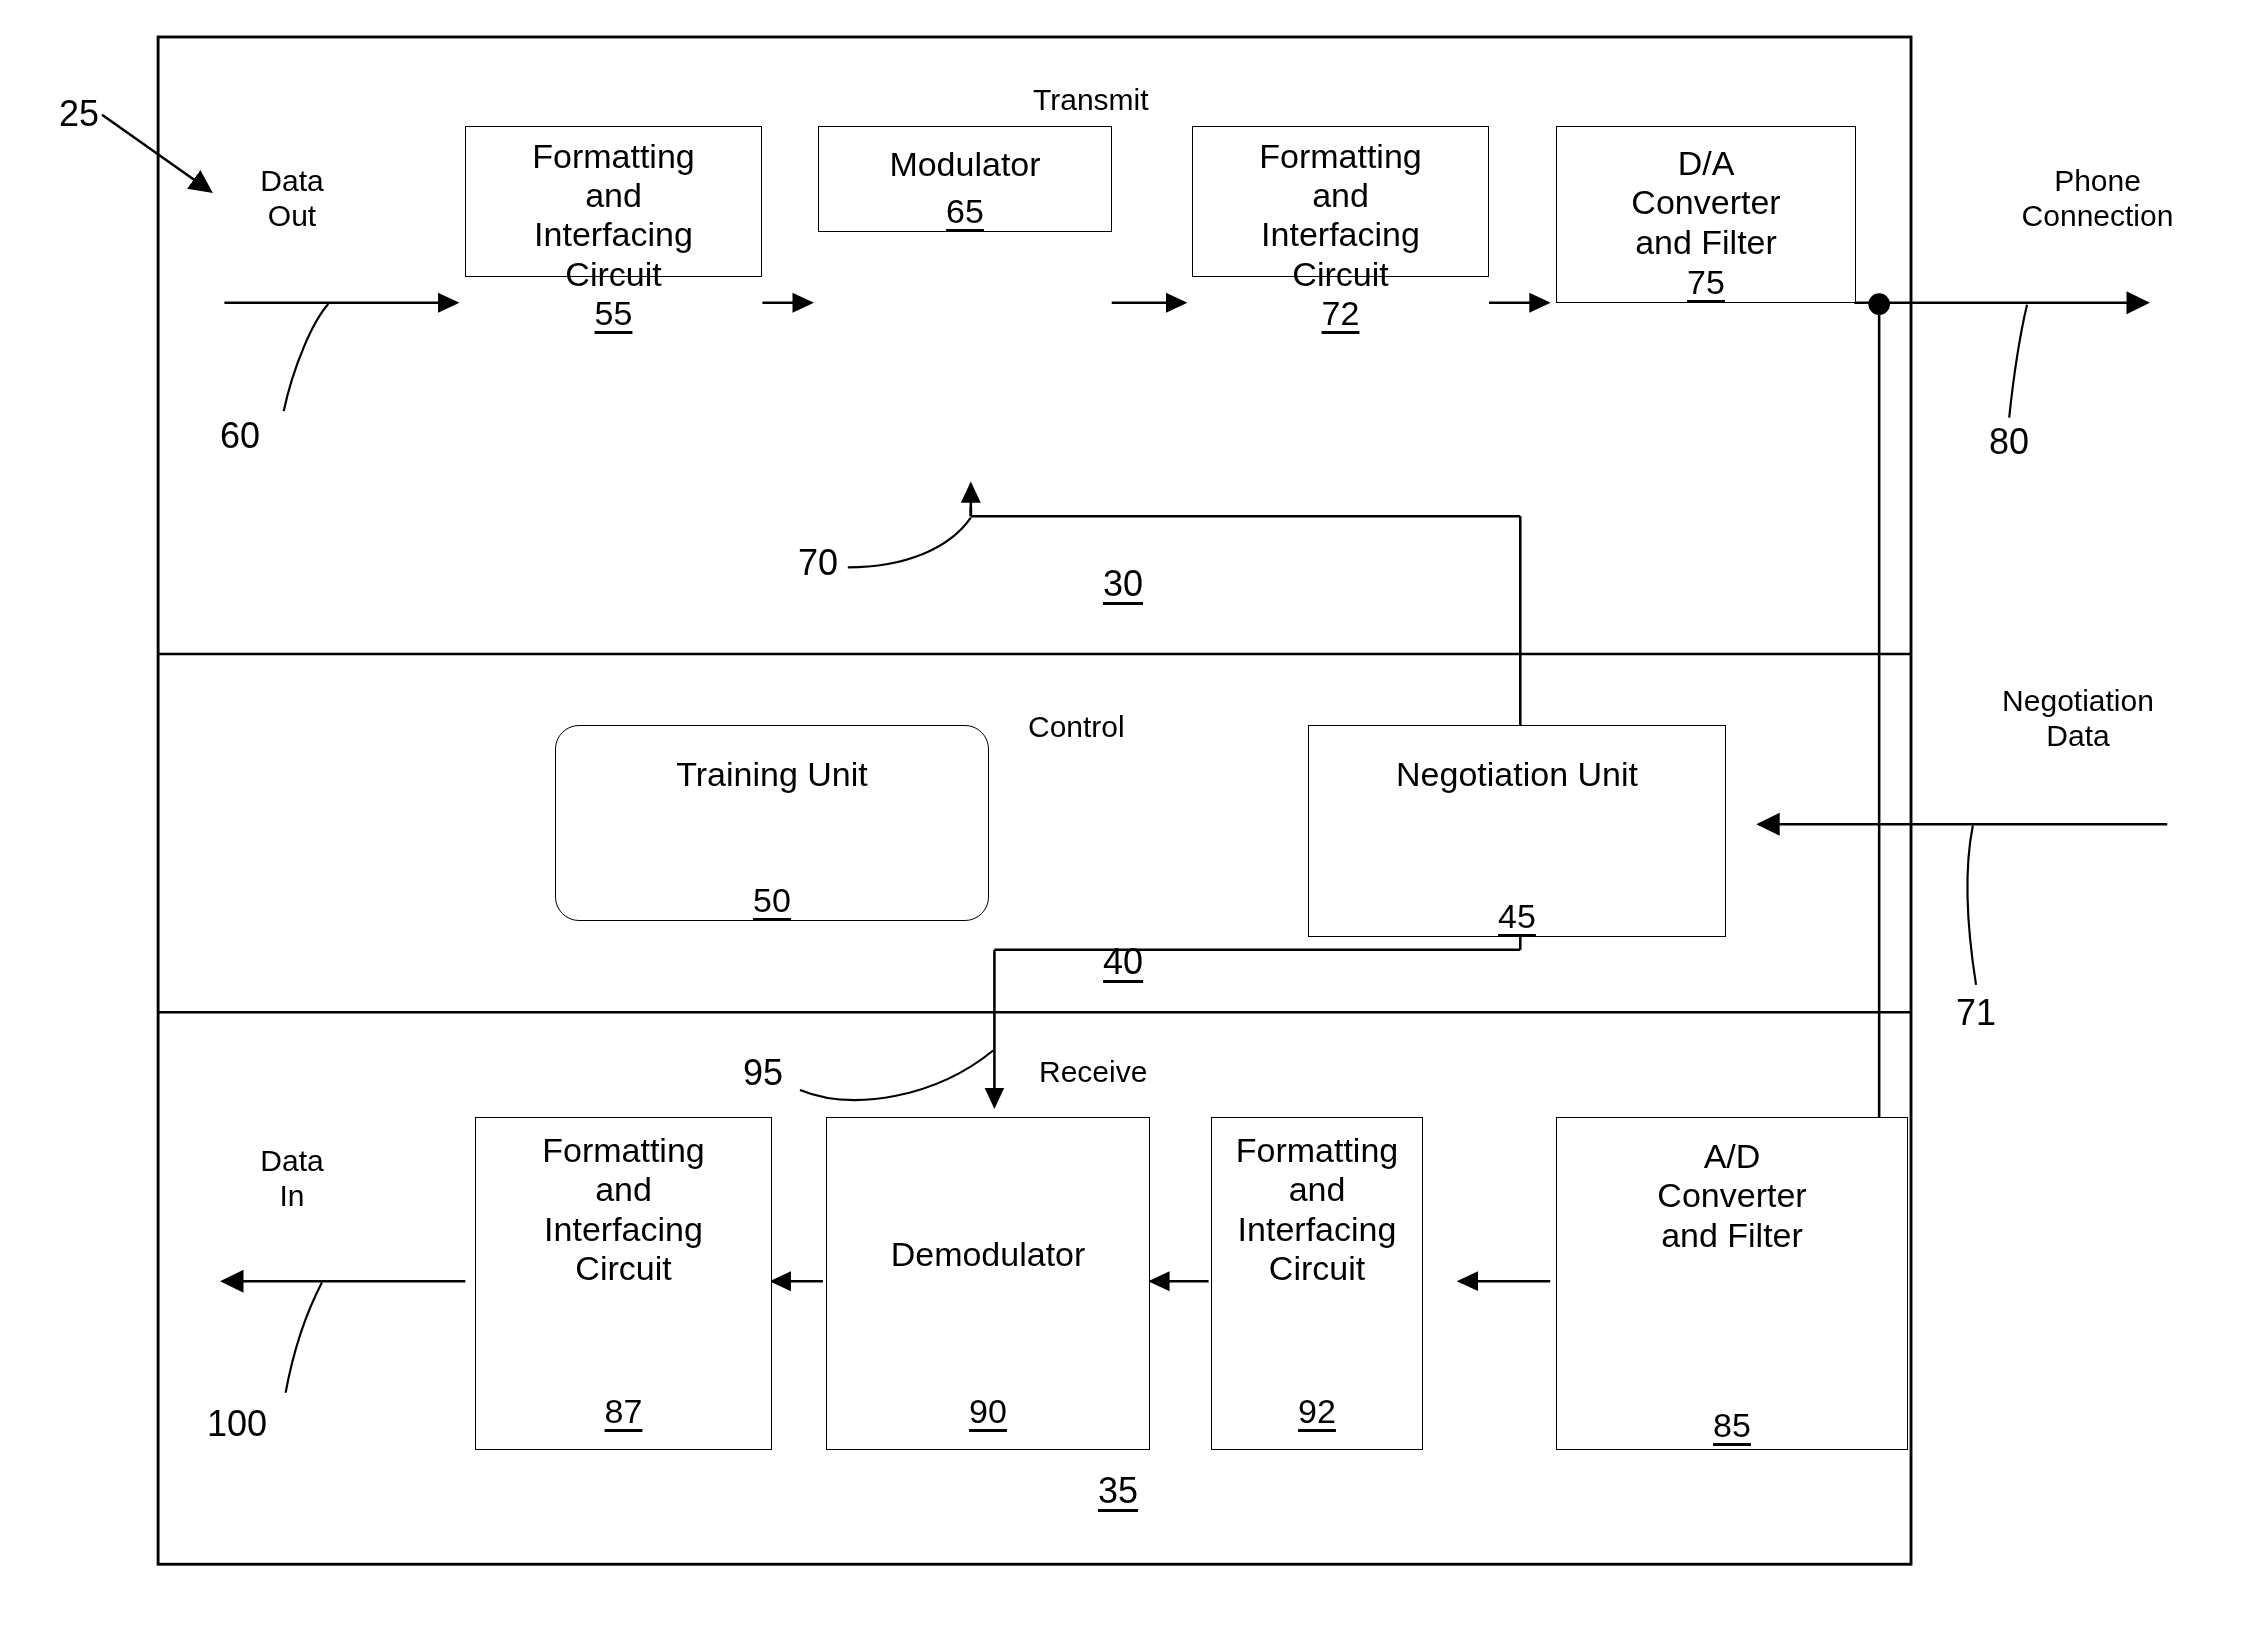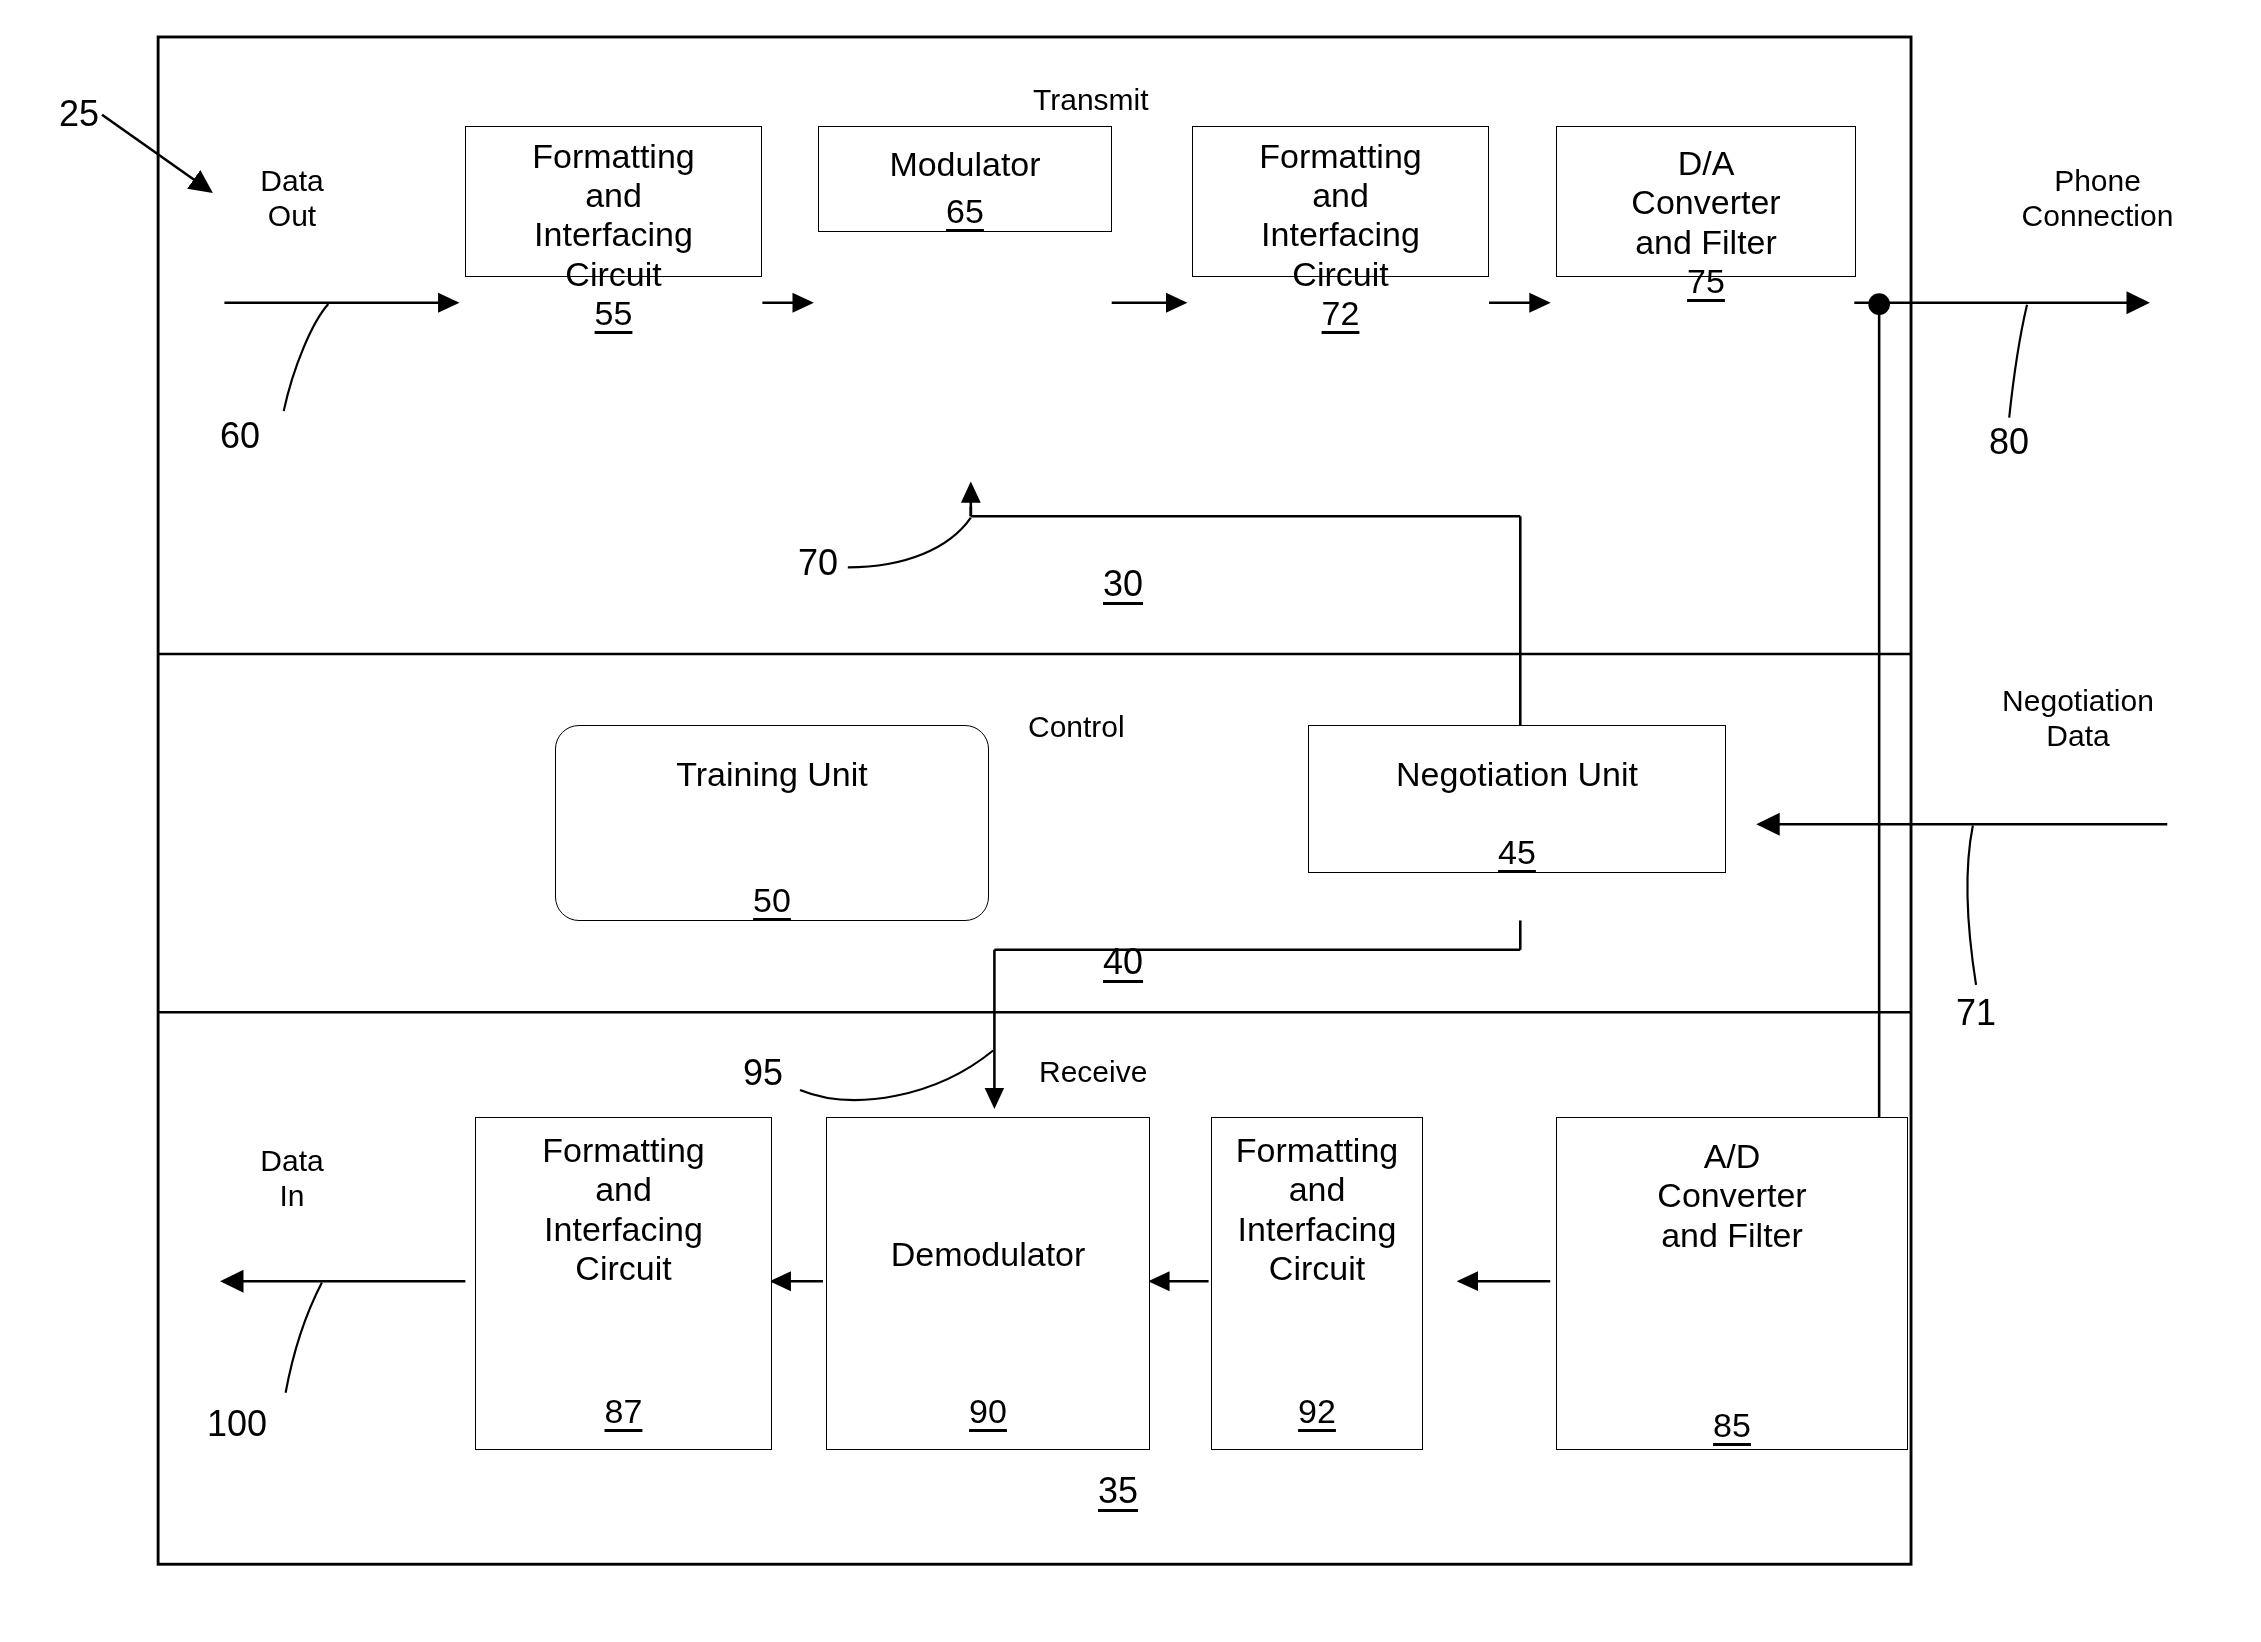--- a/index.html
+++ b/index.html
@@ -146,35 +146,35 @@
 
   <div class="blk" style="left:1192px;top:126px;width:297px;height:151px;padding-top:9.6px;">
     <div class="ln">Formatting</div>
     <div class="ln">and</div>
     <div class="ln">Interfacing</div>
     <div class="ln">Circuit</div>
     <div class="spacer"></div>
     <div class="num">72</div>
   </div>
 
-  <div class="blk" style="left:1556px;top:126px;width:300px;height:151px;padding-top:17px;">
+  <div class="blk" style="left:1556px;top:126px;width:300px;height:177px;padding-top:17px;">
     <div class="ln">D/A</div>
     <div class="ln">Converter</div>
     <div class="ln">and Filter</div>
     <div class="spacer"></div>
     <div class="num">75</div>
   </div>
 
   <div class="blk" style="left:555px;top:725px;width:434px;height:196px;padding-top:29px;justify-content:flex-start;border-radius:24px;">
     <div class="ln">Training Unit</div>
     <div class="spacer"></div>
     <div class="num">50</div>
   </div>
 
-  <div class="blk" style="left:1308px;top:725px;width:418px;height:148px;padding-top:29px;justify-content:flex-start;">
+  <div class="blk" style="left:1308px;top:725px;width:418px;height:212px;padding-top:29px;justify-content:flex-start;">
     <div class="ln">Negotiation Unit</div>
     <div class="spacer"></div>
     <div class="num">45</div>
   </div>
 
   <div class="blk" style="left:475px;top:1117px;width:297px;height:333px;padding-top:12.8px;">
     <div class="ln">Formatting</div>
     <div class="ln">and</div>
     <div class="ln">Interfacing</div>
     <div class="ln">Circuit</div>

